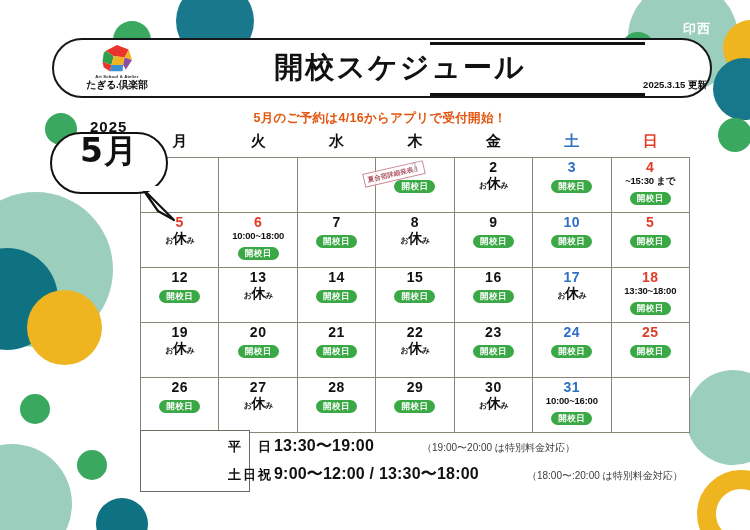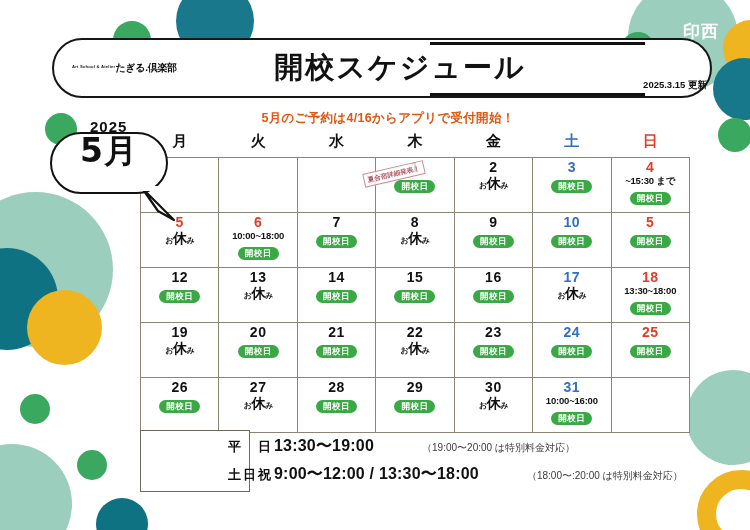--- a/index.html
+++ b/index.html
@@ -15,21 +15,21 @@
   .deco-ring{position:absolute;border-radius:50%;}
 
   
   .header-pill{
     position:absolute;left:52px;top:38px;width:660px;height:60px;
     border:2.5px solid #15171a;border-radius:32px;background:#ffffff;
     box-sizing:border-box;
   }
   .logo-wrap{
     position:absolute;left:72px;top:44px;width:90px;height:48px;
-    display:flex;flex-direction:row;align-items:center;justify-content:flex-start;
+    display:flex;flex-direction:column;align-items:center;justify-content:flex-start;
   }
   .logo-mark{width:34px;height:30px;margin-bottom:1px;}
   .logo-en{
     font-size:4.2px;font-weight:bold;color:#1a1a1a;letter-spacing:.2px;
     line-height:1;margin-bottom:1px;white-space:nowrap;
     font-family:"Liberation Sans",sans-serif;
   }
   .logo-jp{
     font-size:10px;font-weight:bold;color:#111;letter-spacing:-.3px;
     line-height:1;white-space:nowrap;
@@ -39,27 +39,27 @@
     font-size:29px;font-weight:bold;color:#111;letter-spacing:2px;
     font-family:"DejaVu Sans",sans-serif;white-space:nowrap;
   }
   .title-rule-top{position:absolute;left:430px;top:42px;width:215px;height:3px;background:#111;}
   .title-rule-bot{position:absolute;left:430px;top:93px;width:215px;height:3px;background:#111;}
   .updated{
     position:absolute;right:43px;top:79px;font-size:9.5px;font-weight:bold;color:#111;
     white-space:nowrap;font-family:"Liberation Sans",sans-serif;
   }
   .city-badge{
-    position:absolute;left:683px;top:20px;font-size:17px;color:#ffffff;font-weight:bold;
+    position:absolute;left:683px;top:20px;font-size:13px;color:#ffffff;font-weight:bold;
     letter-spacing:1px;white-space:nowrap;
   }
 
   
   .notice{
-    position:absolute;left:218px;top:110px;width:340px;text-align:center;
+    position:absolute;left:210px;top:110px;width:340px;text-align:center;
     font-size:12.5px;font-weight:bold;color:#e2560f;white-space:nowrap;
     letter-spacing:.3px;
   }
 
   
   .year-label{
     position:absolute;left:90px;top:118px;font-size:15px;font-weight:bold;color:#111;
     letter-spacing:1px;font-family:"Liberation Sans",sans-serif;
   }
   .bubble{

